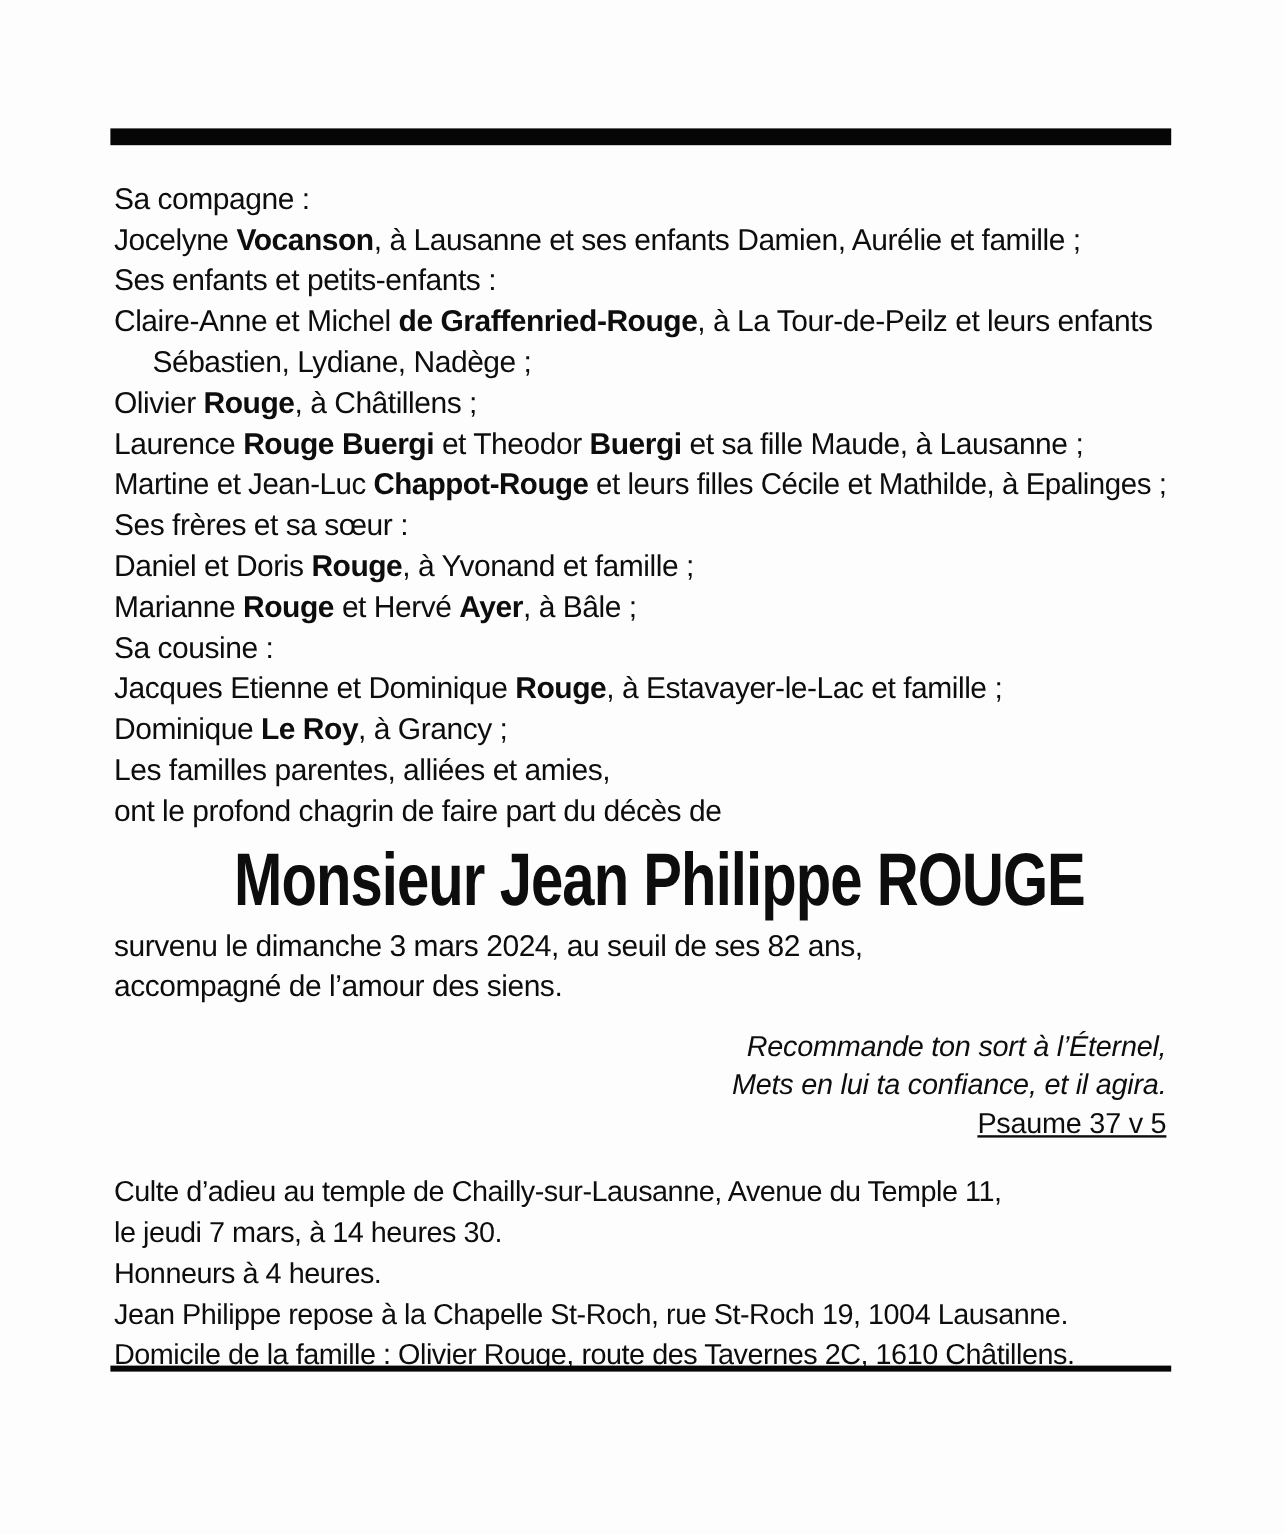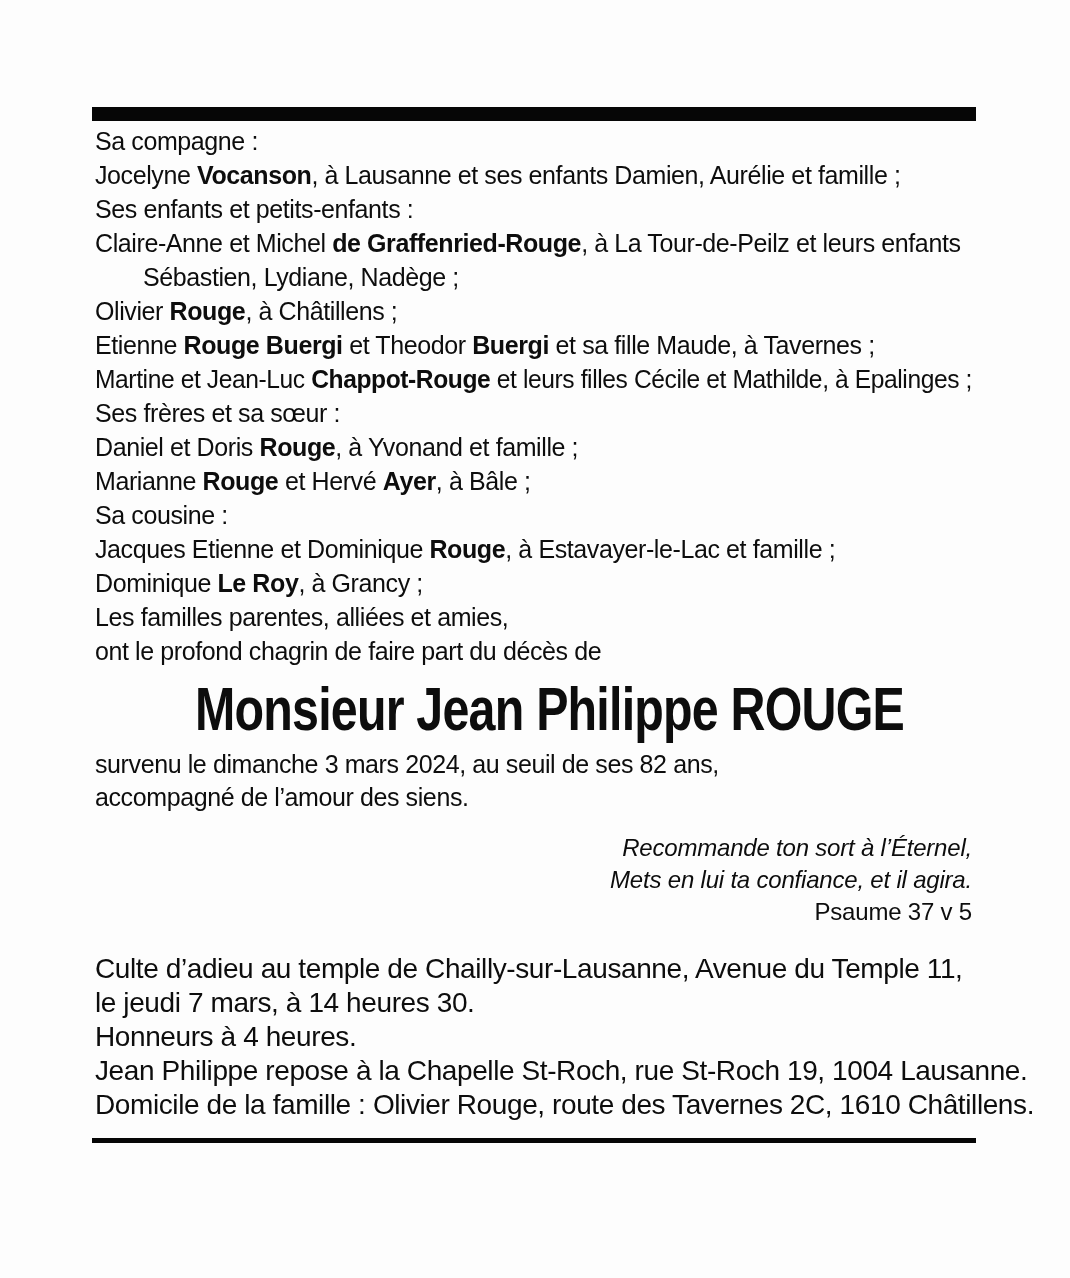--- a/index.html
+++ b/index.html
@@ -25,28 +25,29 @@
     background: var(--rule);
   }
   .rule-bottom {
     position: absolute;
     left: 92px; top: 1138px;
     width: 884px; height: 5px;
     background: var(--rule);
   }
   .content {
     position: absolute;
-    left: 95px; top: 124px;
+    left: 95px; top: 149px;
     width: 877px;
+    text-decoration: underline;
   }
   .line { white-space: nowrap; }
   .fitline { display: inline-block; white-space: nowrap; }
   .fit-left  .fitline { transform-origin: left center; }
   .fit-right .fitline { transform-origin: right center; }
-  .indent .fitline { margin-left: 48px; }
+  .indent .fitline { margin-left: 32px; }
   .bold { font-weight: bold; }
 
   .family .line {
     font-size: 25px;
     line-height: 34px;
     letter-spacing: -0.4px;
   }
   .title {
     margin: 12px 0 10px 0;
     text-align: center;
@@ -71,40 +72,40 @@
     margin-top: 18px;
     text-align: right;
     font-size: 24px;
     line-height: 32px;
     letter-spacing: -0.2px;
   }
   .quote .line { font-style: italic; }
   .quote-ref { font-style: normal; line-height: 32px; }
   .ceremony { margin-top: 24px; }
   .ceremony .line {
-    font-size: 28px;
+    font-size: 24px;
     line-height: 34px;
     letter-spacing: -0.4px;
   }
 </style>
 </head>
 <body>
 
 <div class="page">
   <div class="rule-top"></div>
 
   <div class="content">
     <div class="family fit-left" id="family-lines">
         <div class="line"><span class="fitline"><span>Sa compagne :</span></span></div>
         <div class="line"><span class="fitline"><span>Jocelyne </span><span class="bold">Vocanson</span><span>, à Lausanne et ses enfants Damien, Aurélie et famille ;</span></span></div>
         <div class="line"><span class="fitline"><span>Ses enfants et petits-enfants :</span></span></div>
         <div class="line"><span class="fitline"><span>Claire-Anne et Michel </span><span class="bold">de Graffenried-Rouge</span><span>, à La Tour-de-Peilz et leurs enfants</span></span></div>
         <div class="line indent"><span class="fitline"><span>Sébastien, Lydiane, Nadège ;</span></span></div>
         <div class="line"><span class="fitline"><span>Olivier </span><span class="bold">Rouge</span><span>, à Châtillens ;</span></span></div>
-        <div class="line"><span class="fitline"><span>Etienne </span><span class="bold">Rouge Buergi</span><span> et Theodor </span><span class="bold">Buergi</span><span> et sa fille Maude, à Tavernes ;</span></span></div>
+        <div class="line"><span class="fitline"><span>Laurence </span><span class="bold">Rouge Buergi</span><span> et Theodor </span><span class="bold">Buergi</span><span> et sa fille Maude, à Lausanne ;</span></span></div>
         <div class="line"><span class="fitline" style="transform: scaleX(0.983);"><span>Martine et Jean-Luc </span><span class="bold">Chappot-Rouge</span><span> et leurs filles Cécile et Mathilde, à Epalinges ;</span></span></div>
         <div class="line"><span class="fitline"><span>Ses frères et sa sœur :</span></span></div>
         <div class="line"><span class="fitline"><span>Daniel et Doris </span><span class="bold">Rouge</span><span>, à Yvonand et famille ;</span></span></div>
         <div class="line"><span class="fitline"><span>Marianne </span><span class="bold">Rouge</span><span> et Hervé </span><span class="bold">Ayer</span><span>, à Bâle ;</span></span></div>
         <div class="line"><span class="fitline"><span>Sa cousine :</span></span></div>
         <div class="line"><span class="fitline"><span>Jacques Etienne et Dominique </span><span class="bold">Rouge</span><span>, à Estavayer-le-Lac et famille ;</span></span></div>
         <div class="line"><span class="fitline"><span>Dominique </span><span class="bold">Le Roy</span><span>, à Grancy ;</span></span></div>
         <div class="line"><span class="fitline"><span>Les familles parentes, alliées et amies,</span></span></div>
         <div class="line"><span class="fitline"><span>ont le profond chagrin de faire part du décès de</span></span></div>
       </div>

